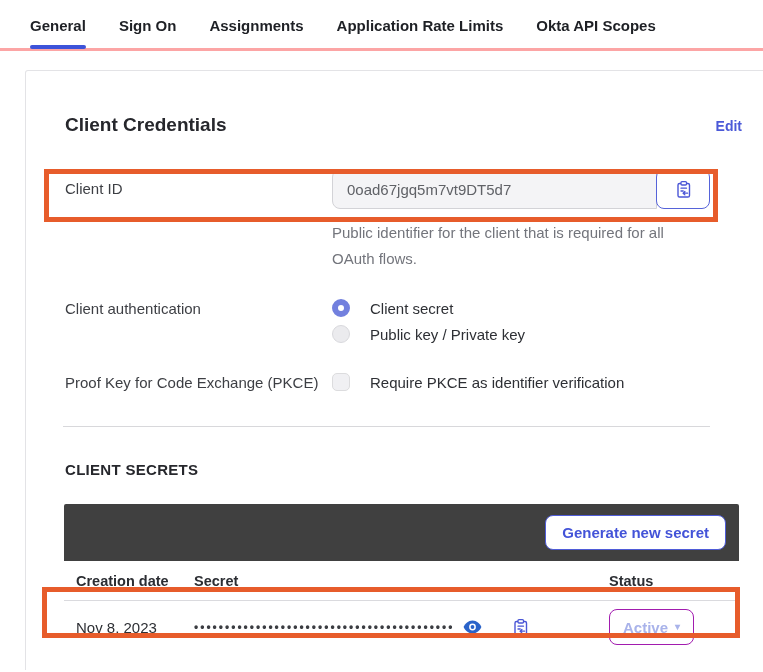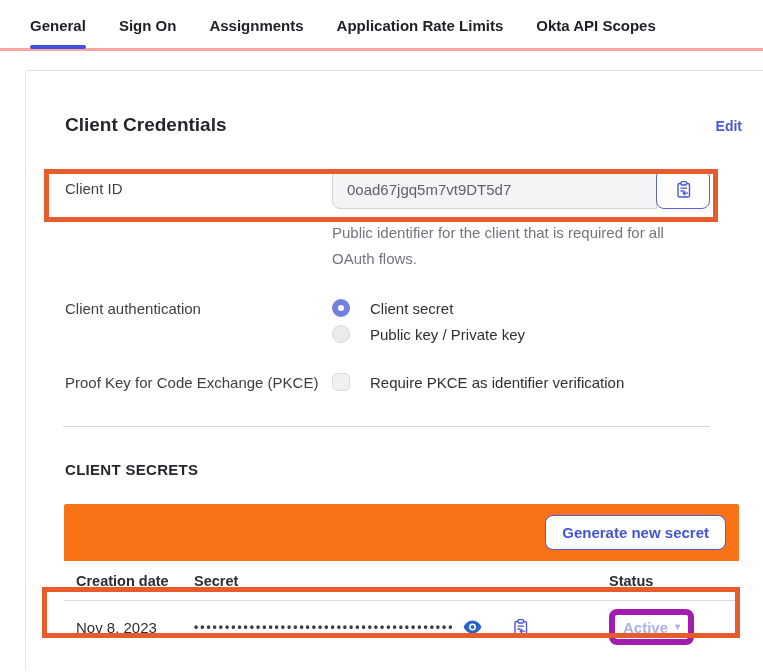--- a/index.html
+++ b/index.html
@@ -51,36 +51,36 @@
   .row-pkce { margin-top:30px; align-items:center; }
   .checkbox { width:18px; height:18px; border-radius:5px; background:#f0f0f3;
     border:1px solid #dcdcde; flex:none; cursor:pointer; }
 
   .divider { margin-top:35px; margin-left:-2px; width:647px; border-top:1px solid #d8d8db; }
 
   .secrets-title { margin-top:34px; font-size:15px; font-weight:bold; color:#26272c; letter-spacing:.3px; }
 
   
   .table { margin-top:26px; margin-left:-1px; width:675px; }
-  .toolbar { height:57px; background:#f97316; border-radius:2px 2px 0 0;
+  .toolbar { height:57px; background:#404040; border-radius:2px 2px 0 0;
     display:flex; justify-content:flex-end; align-items:center; padding-right:13px; }
   .generate-btn { height:35px; padding:0 16px; background:#fff; border:1px solid #4f5cd8;
     border-radius:8px; color:#4353d8; font-weight:bold; font-size:15px; cursor:pointer;
     font-family:"Liberation Sans", sans-serif; }
   .thead { display:flex; align-items:center; height:40px; padding-left:12px;
     font-size:14.5px; font-weight:bold; color:#2b2d32; border-bottom:1px solid #dadade; }
   .col-date { width:118px; flex:none; }
   .col-secret { flex:1; display:flex; align-items:center; }
   .col-status { width:130px; flex:none; }
   .trow { display:flex; align-items:center; height:52px; padding-left:12px;
     font-size:15px; color:#2e3035; }
   .dots { font-size:12px; font-weight:bold; letter-spacing:2px; color:#3b3d42; margin-right:9px; white-space:nowrap; }
   .eye-btn { border:none; background:none; cursor:pointer; display:flex; padding:0; margin-right:29px; }
   .copy-secret-btn { border:none; background:none; cursor:pointer; display:flex; padding:0; }
-  .status-btn { width:85px; height:36px; background:#fff; border:6px solid #a21caf; border-radius:8px;
+  .status-btn { width:85px; height:36px; background:#fff; border:1px solid #a21caf; border-radius:8px;
     color:#a9b3ea; font-weight:bold; font-size:15px; display:flex; align-items:center;
     justify-content:center; gap:7px; cursor:default; font-family:"Liberation Sans", sans-serif; }
   .status-caret { font-size:10px; line-height:1; }
 
   
   .hl { position:absolute; border:5px solid #e75c2b; pointer-events:none; }
   .hl-clientid { left:44px; top:169px; width:674px; height:53px; }
   .hl-secret { left:42px; top:587px; width:698px; height:51px; }
 </style>
 </head>

